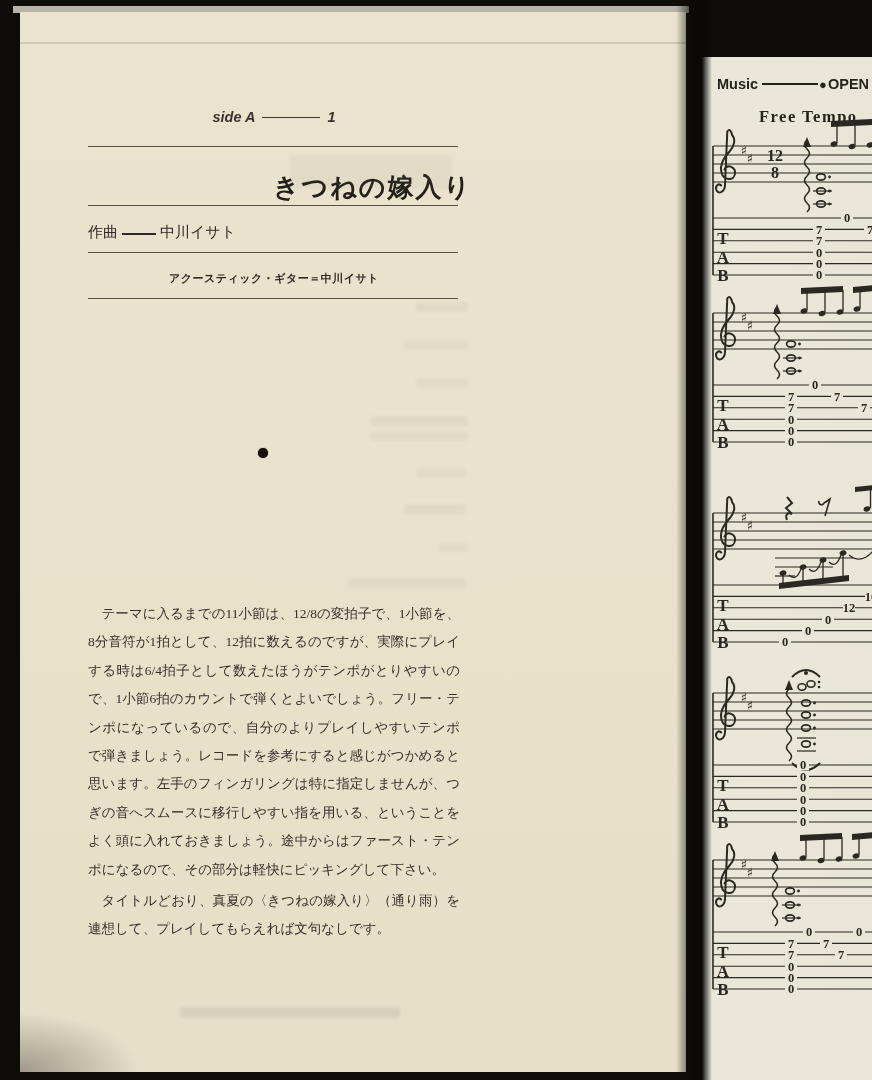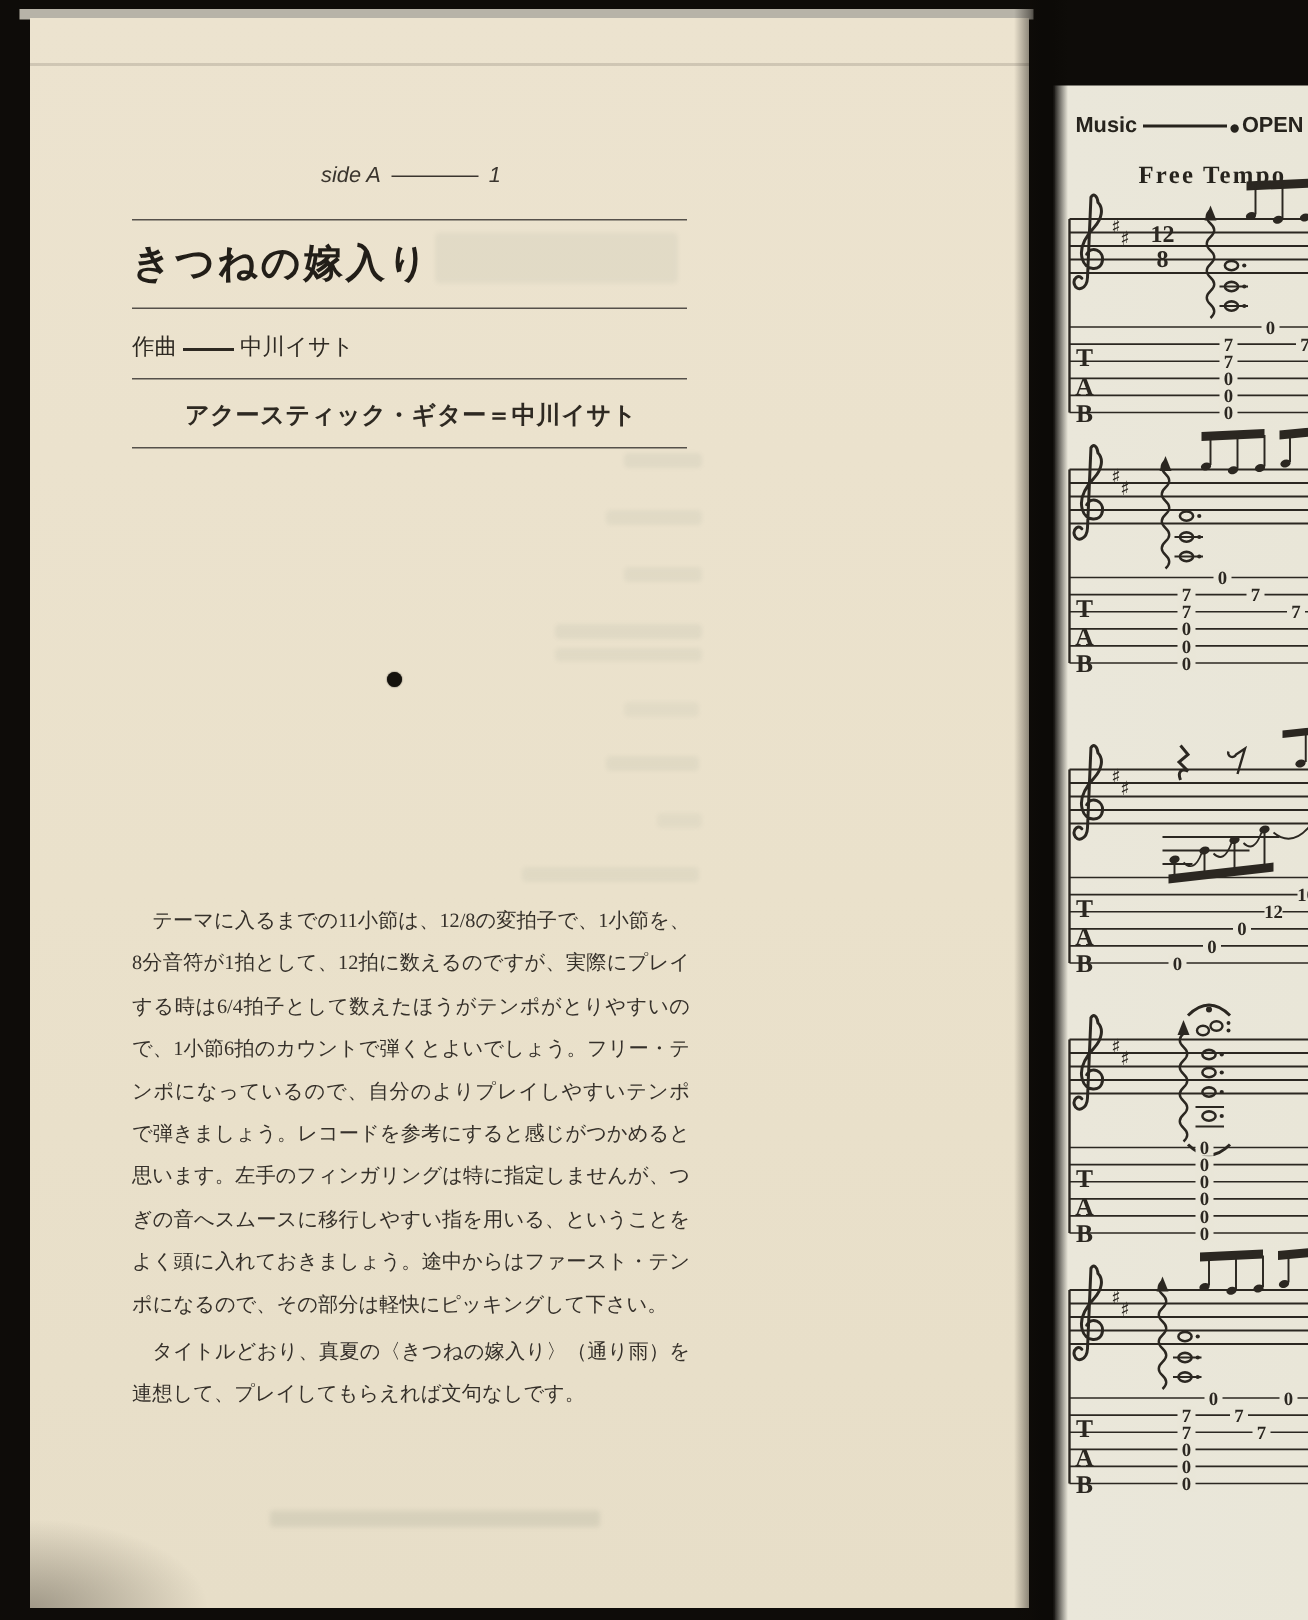--- a/index.html
+++ b/index.html
@@ -21,30 +21,30 @@
 
   .gutter{position:absolute;left:676px;top:0;width:36px;height:1080px;z-index:6;
     background:linear-gradient(90deg,rgba(14,11,7,0) 0%,rgba(14,11,7,.45) 30%,#0c0a07 52%,#0c0a07 72%,rgba(14,11,7,0) 100%);}
 
   .page-right{position:absolute;left:701px;top:57px;width:171px;height:1023px;z-index:3;
     background:linear-gradient(90deg,#f3f1e6 0,#eae7da 8px,#e9e6d8 100%);border-left:2px solid #f6f4ea;}
 
   
   .col{position:absolute;left:68px;width:372px;}
   .side-line{top:97px;display:flex;justify-content:center;align-items:center;gap:7px;
-    font-family:"Liberation Sans","DejaVu Sans",sans-serif;font-style:italic;font-weight:normal;
+    font-family:"Liberation Sans","DejaVu Sans",sans-serif;font-style:italic;font-weight:bold;
     font-size:14.5px;color:#3a352e;}
   .side-dash{display:inline-block;width:58px;height:0;border-top:1.8px solid #3a352e;}
   .rule{position:absolute;left:68px;width:370px;border-top:1.6px solid #55504a;}
   .r1{top:134px}.r2{top:193px}.r3{top:240px}.r4{top:286px}
-  .title{top:141px;margin:0;text-align:left;font-family:"Liberation Sans","DejaVu Sans",sans-serif;
+  .title{top:141px;margin:12px;text-align:right;font-family:"Liberation Sans","DejaVu Sans",sans-serif;
     font-weight:bold;font-size:26px;line-height:44px;letter-spacing:2px;color:#221e18;}
   .credit1{top:203px;line-height:34px;font-weight:normal;font-size:15px;color:#2e2922;}
   .credit-dash{display:inline-block;width:34px;height:0;border-top:2px solid #2e2922;vertical-align:middle;margin:0 4px;}
-  .credit2{top:249px;text-align:center;line-height:34px;font-weight:bold;font-size:16px;
+  .credit2{top:249px;text-align:center;line-height:34px;font-weight:bold;font-size:11px;
     letter-spacing:.5px;color:#2e2922;font-family:"Liberation Sans","DejaVu Sans",sans-serif;}
   .copyright{top:296px;text-align:center;line-height:24px;font-size:12px;color:#35302a;}
   .ink-dot{position:absolute;left:238px;top:436px;width:10px;height:10px;border-radius:50%;
     background:#15120d;box-shadow:0 0 1px 0 #15120d;}
   .body-text{top:588px;font-size:13.5px;line-height:28.4px;color:#35302a;
     text-align:justify;}
   .body-text p{margin:0;text-indent:1em;}
   .body-text p + p{margin-top:16px;}
   .body-text p:last-child{margin-top:3px;}
 

